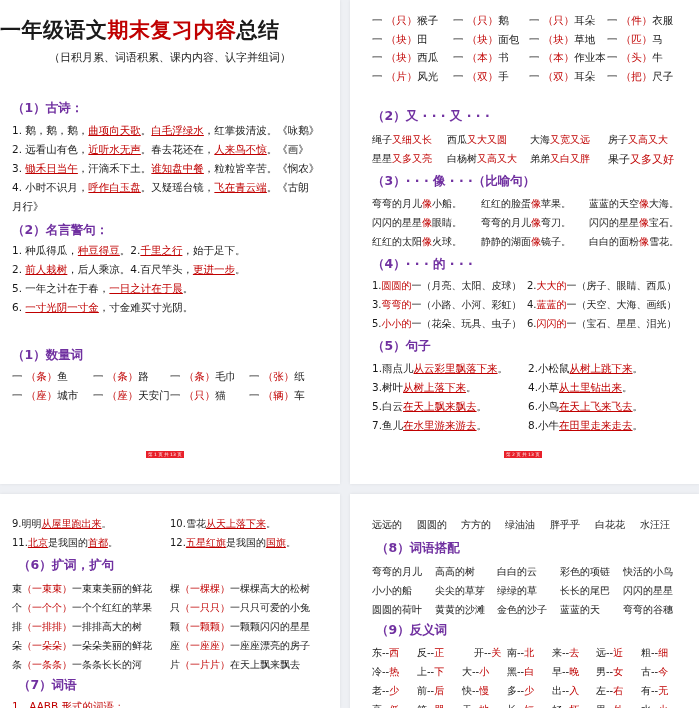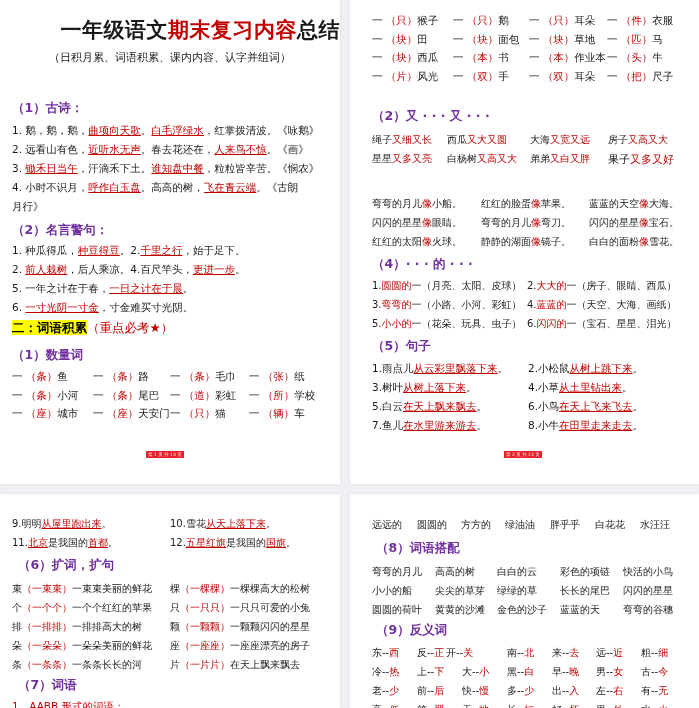--- a/index.html
+++ b/index.html
@@ -5,21 +5,21 @@
   html, body { margin:0; padding:0; }
   body { width:699px; height:708px; background:#eef0f4; position:relative; overflow:hidden;
     font-family:"DejaVu Sans","Liberation Sans",sans-serif; color:#1a1a1a; }
   .page { position:absolute; background:#fff; overflow:hidden; box-shadow:0 0 3px rgba(0,0,0,0.08); }
   #p1 { left:0; top:0; width:340px; height:484px; }
   #p2 { left:350px; top:0; width:349px; height:484px; }
   #p3 { left:0; top:494px; width:340px; height:214px; }
   #p4 { left:350px; top:494px; width:349px; height:245px; }
   .red { color:#c00000; }
   .u { color:#c00000; text-decoration:underline; text-decoration-color:#c00000; }
-  .title { position:absolute; left:0; width:340px; top:16px; text-align:right; font-size:21px; font-weight:bold; letter-spacing:0.5px; }
+  .title { position:absolute; left:0; width:340px; top:16px; text-align:left; font-size:21px; font-weight:bold; letter-spacing:0.5px; }
   .subtitle { position:absolute; left:0; width:340px; top:50px; text-align:center; font-size:11px; }
   .h1 { position:absolute; left:12px; font-size:12.5px; font-weight:bold; white-space:nowrap; }
   .h1 .hl { background:#ffff00; color:#000; }
   .h1 .note { color:#c00000; font-weight:normal; }
   .h2 { position:absolute; font-size:12.5px; font-weight:bold; color:#7030a0; white-space:nowrap; }
   .line { position:absolute; font-size:10.5px; white-space:nowrap; }
   .grid4 { position:absolute; font-size:10.5px; }
   .grid4 .row { height:18.6px; display:flex; }
   .grid4 .cell { white-space:nowrap; }
   .pagenum { position:absolute; font-size:4.5px; color:#fff; background:#e8202a; padding:1px 2px; line-height:5px; white-space:nowrap; }
@@ -30,46 +30,37 @@
 <div class="page" id="p1">
   <div class="title">
     <span>一年级语文</span><span class="red">期末复习内容</span><span>总结</span>
   </div>
   <div class="subtitle">（日积月累、词语积累、课内内容、认字并组词）</div>
   <div class="h2" style="left:12px;top:100px">（1）古诗：</div>
   <div id="poems">
       <div class="line" style="left:12px;top:124px"><span>1. </span><span>鹅，鹅，鹅，</span><span class="u">曲项向天歌</span><span>。</span><span class="u">白毛浮绿水</span><span>，红掌拨清波。《咏鹅》</span></div>
       <div class="line" style="left:12px;top:143px"><span>2. </span><span>远看山有色，</span><span class="u">近听水无声</span><span>。春去花还在，</span><span class="u">人来鸟不惊</span><span>。《画》</span></div>
       <div class="line" style="left:12px;top:162px"><span>3. </span><span class="u">锄禾日当午</span><span>，汗滴禾下土。</span><span class="u">谁知盘中餐</span><span>，粒粒皆辛苦。《悯农》</span></div>
-      <div class="line" style="left:12px;top:181px"><span>4. </span><span>小时不识月，</span><span class="u">呼作白玉盘</span><span>。高高的树，</span><span class="u">飞在青云端</span><span>。《古朗</span></div>
+      <div class="line" style="left:12px;top:181px"><span>4. </span><span>小时不识月，</span><span class="u">呼作白玉盘</span><span>。又疑瑶台镜，</span><span class="u">飞在青云端</span><span>。《古朗</span></div>
       <div class="line" style="left:12px;top:200px">月行》</div>
     </div>
   <div class="h2" style="left:12px;top:222px">（2）名言警句：</div>
   <div id="sayings">
       <div class="line" style="left:12px;top:244px"><span>1. 种瓜得瓜，</span><span class="u">种豆得豆</span><span>。2.</span><span class="u">千里之行</span><span>，始于足下。</span></div>
       <div class="line" style="left:12px;top:263px"><span>2. </span><span class="u">前人栽树</span><span>，后人乘凉。4.百尺竿头，</span><span class="u">更进一步</span><span>。</span></div>
       <div class="line" style="left:12px;top:282px"><span>5. 一年之计在于春，</span><span class="u">一日之计在于晨</span><span>。</span></div>
       <div class="line" style="left:12px;top:301px"><span>6. </span><span class="u">一寸光阴一寸金</span><span>，寸金难买寸光阴。</span></div>
     </div>
-  <div class="h1" style="top:320px">
-    <span class="hl">二：词语积累</span><span class="note">（重点必考★）</span>
-  </div>
   <div class="h2" style="left:12px;top:347px">（1）数量词</div>
   <div class="grid4" id="measure1" style="left:12px;top:370px">
       <div class="row">
         <div class="cell" style="width:81px"><span>一 </span><span class="red">（条）</span><span>鱼</span></div>
         <div class="cell" style="width:77px"><span>一 </span><span class="red">（条）</span><span>路</span></div>
         <div class="cell" style="width:79px"><span>一 </span><span class="red">（条）</span><span>毛巾</span></div>
         <div class="cell" style="width:80px"><span>一 </span><span class="red">（张）</span><span>纸</span></div>
-      </div>
-      <div class="row">
-        <div class="cell" style="width:81px"><span>一 </span><span class="red">（条）</span><span>小河</span></div>
-        <div class="cell" style="width:77px"><span>一 </span><span class="red">（条）</span><span>尾巴</span></div>
-        <div class="cell" style="width:79px"><span>一 </span><span class="red">（道）</span><span>彩虹</span></div>
-        <div class="cell" style="width:80px"><span>一 </span><span class="red">（所）</span><span>学校</span></div>
       </div>
       <div class="row">
         <div class="cell" style="width:81px"><span>一 </span><span class="red">（座）</span><span>城市</span></div>
         <div class="cell" style="width:77px"><span>一 </span><span class="red">（座）</span><span>天安门</span></div>
         <div class="cell" style="width:79px"><span>一 </span><span class="red">（只）</span><span>猫</span></div>
         <div class="cell" style="width:80px"><span>一 </span><span class="red">（辆）</span><span>车</span></div>
       </div>
     </div>
   <div class="pagenum" style="left:146px;top:451px">第 1 页 共 13 页</div>
 </div>
@@ -105,20 +96,21 @@
   <div id="you">
       <div class="line" style="left:22px;top:133px;font-size:10px"><span>绳子</span><span class="red">又细又长</span></div>
       <div class="line" style="left:97px;top:133px;font-size:10px"><span>西瓜</span><span class="red">又大又圆</span></div>
       <div class="line" style="left:180px;top:133px;font-size:10px"><span>大海</span><span class="red">又宽又远</span></div>
       <div class="line" style="left:258px;top:133px;font-size:10px"><span>房子</span><span class="red">又高又大</span></div>
       <div class="line" style="left:22px;top:152px;font-size:10px"><span>星星</span><span class="red">又多又亮</span></div>
       <div class="line" style="left:97px;top:152px;font-size:10px"><span>白杨树</span><span class="red">又高又大</span></div>
       <div class="line" style="left:180px;top:152px;font-size:10px"><span>弟弟</span><span class="red">又白又胖</span></div>
       <div class="line" style="left:258px;top:152px;font-size:11px"><span>果子</span><span class="red">又多又好</span></div>
     </div>
+  <div class="h2" style="left:22px;top:173px">（3）· · · 像 · · ·（比喻句）</div>
   <div id="xiang">
       <div class="line" style="left:22px;top:197px;font-size:10px"><span>弯弯的月儿</span><span class="red">像</span><span>小船。</span></div>
       <div class="line" style="left:131px;top:197px;font-size:10px"><span>红红的脸蛋</span><span class="red">像</span><span>苹果。</span></div>
       <div class="line" style="left:239px;top:197px;font-size:10px"><span>蓝蓝的天空</span><span class="red">像</span><span>大海。</span></div>
       <div class="line" style="left:22px;top:216px;font-size:10px"><span>闪闪的星星</span><span class="red">像</span><span>眼睛。</span></div>
       <div class="line" style="left:131px;top:216px;font-size:10px"><span>弯弯的月儿</span><span class="red">像</span><span>弯刀。</span></div>
       <div class="line" style="left:239px;top:216px;font-size:10px"><span>闪闪的星星</span><span class="red">像</span><span>宝石。</span></div>
       <div class="line" style="left:22px;top:235px;font-size:10px"><span>红红的太阳</span><span class="red">像</span><span>火球。</span></div>
       <div class="line" style="left:131px;top:235px;font-size:10px"><span>静静的湖面</span><span class="red">像</span><span>镜子。</span></div>
       <div class="line" style="left:239px;top:235px;font-size:10px"><span>白白的面粉</span><span class="red">像</span><span>雪花。</span></div>
@@ -195,21 +187,21 @@
       <div class="line" style="left:22px;top:109px;font-size:10px">圆圆的荷叶</div>
       <div class="line" style="left:85px;top:109px;font-size:10px">黄黄的沙滩</div>
       <div class="line" style="left:147px;top:109px;font-size:10px">金色的沙子</div>
       <div class="line" style="left:210px;top:109px;font-size:10px">蓝蓝的天</div>
       <div class="line" style="left:273px;top:109px;font-size:10px">弯弯的谷穗</div>
     </div>
   <div class="h2" style="left:26px;top:128px">（9）反义词</div>
   <div id="anto">
       <div class="line" style="left:22px;top:152px;font-size:10px"><span>东--</span><span class="red">西</span></div>
       <div class="line" style="left:67px;top:152px;font-size:10px"><span>反--</span><span class="red">正</span></div>
-      <div class="line" style="left:96px;top:152px;font-size:10px"><span>开--</span><span class="red">关</span></div>
+      <div class="line" style="left:124px;top:152px;font-size:10px"><span>开--</span><span class="red">关</span></div>
       <div class="line" style="left:157px;top:152px;font-size:10px"><span>南--</span><span class="red">北</span></div>
       <div class="line" style="left:202px;top:152px;font-size:10px"><span>来--</span><span class="red">去</span></div>
       <div class="line" style="left:246px;top:152px;font-size:10px"><span>远--</span><span class="red">近</span></div>
       <div class="line" style="left:291px;top:152px;font-size:10px"><span>粗--</span><span class="red">细</span></div>
       <div class="line" style="left:22px;top:171px;font-size:10px"><span>冷--</span><span class="red">热</span></div>
       <div class="line" style="left:67px;top:171px;font-size:10px"><span>上--</span><span class="red">下</span></div>
       <div class="line" style="left:112px;top:171px;font-size:10px"><span>大--</span><span class="red">小</span></div>
       <div class="line" style="left:157px;top:171px;font-size:10px"><span>黑--</span><span class="red">白</span></div>
       <div class="line" style="left:202px;top:171px;font-size:10px"><span>早--</span><span class="red">晚</span></div>
       <div class="line" style="left:246px;top:171px;font-size:10px"><span>男--</span><span class="red">女</span></div>

